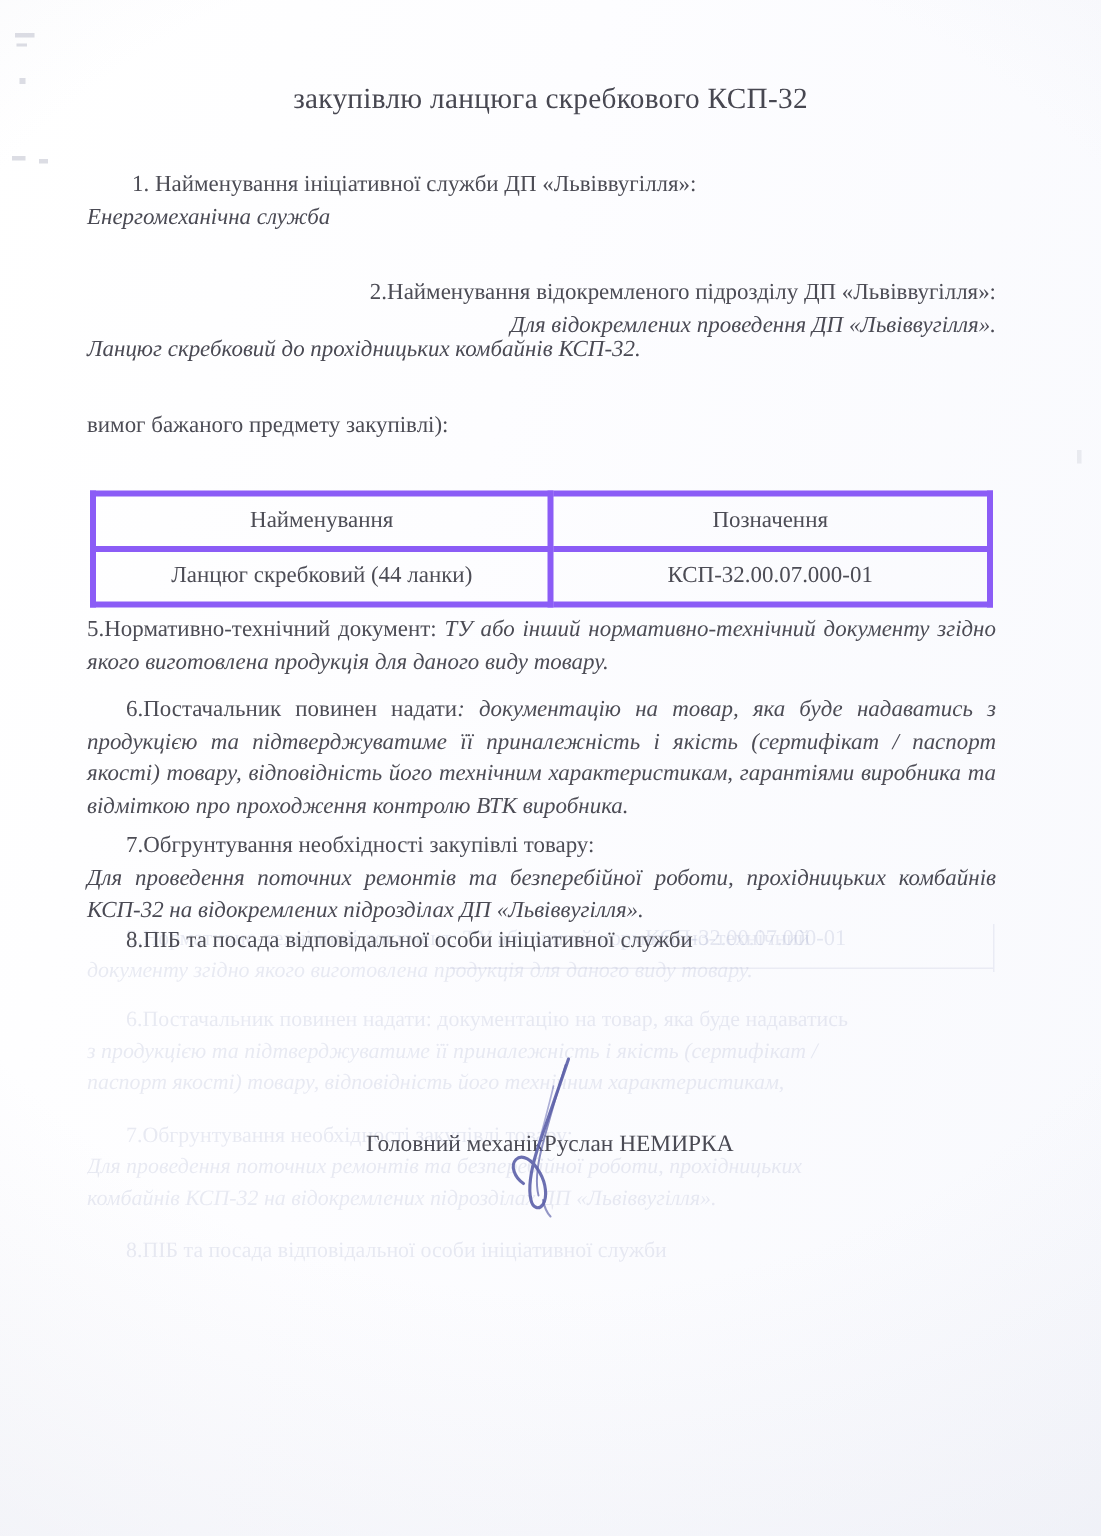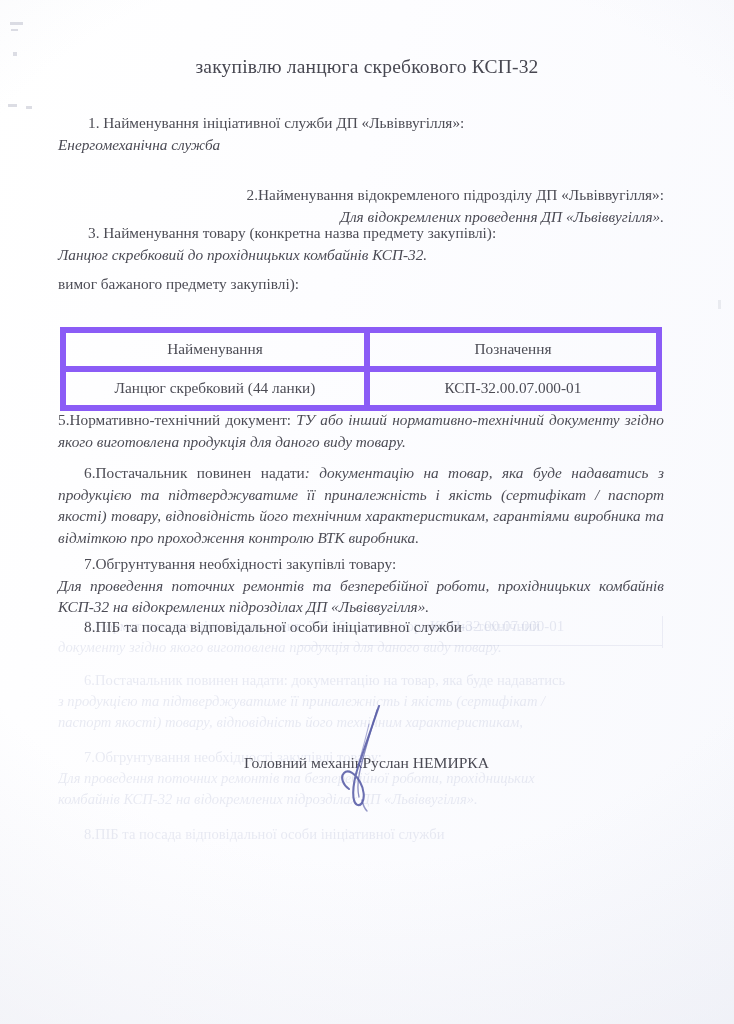--- a/index.html
+++ b/index.html
@@ -89,21 +89,21 @@
   #spec-table {
     position: absolute;
     left: 60px;
     top: 327px;
     width: 602px;
     border-collapse: collapse;
     font-size: 15.3px;
     color: #4c4c55;
   }
   #spec-table td {
-    border: 6px solid #8b5cf6;
+    border: 4px solid #8b5cf6;
     text-align: center;
     padding: 7px 4px 8px;
     height: 17px;
   }
   #spec-table .c1 { width: 51%; }
   #spec-table .c2 { width: 49%; margin-left: 24px; }
 
   
   #sign-row {
     position: absolute;
@@ -226,21 +226,20 @@
       <span class="lead">1. Найменування ініціативної служби ДП «Львіввугілля»:</span>
       <span class="sub">Енергомеханічна служба</span>
     </div>
 
     <div class="block" style="top:184px;text-align:right;">
       <span class="lead tight">2.Найменування відокремленого підрозділу ДП «Львіввугілля»:</span>
       <span class="sub">Для  відокремлених проведення  ДП «Львіввугілля».</span>
     </div>
 
     <div class="block" style="top:222px;">
-      <span class="lead">3. Найменування товару (конкретна назва предмету закупівлі):</span>
       <span class="sub">Ланцюг скребковий  до прохідницьких комбайнів КСП-32.</span>
     </div>
 
     <div class="block" style="top:273px;">
       <span class="lead" style="text-indent:0;"> вимог   бажаного предмету закупівлі):</span>
     </div>
 
     <table id="spec-table">
       <tbody>
         <tr>

